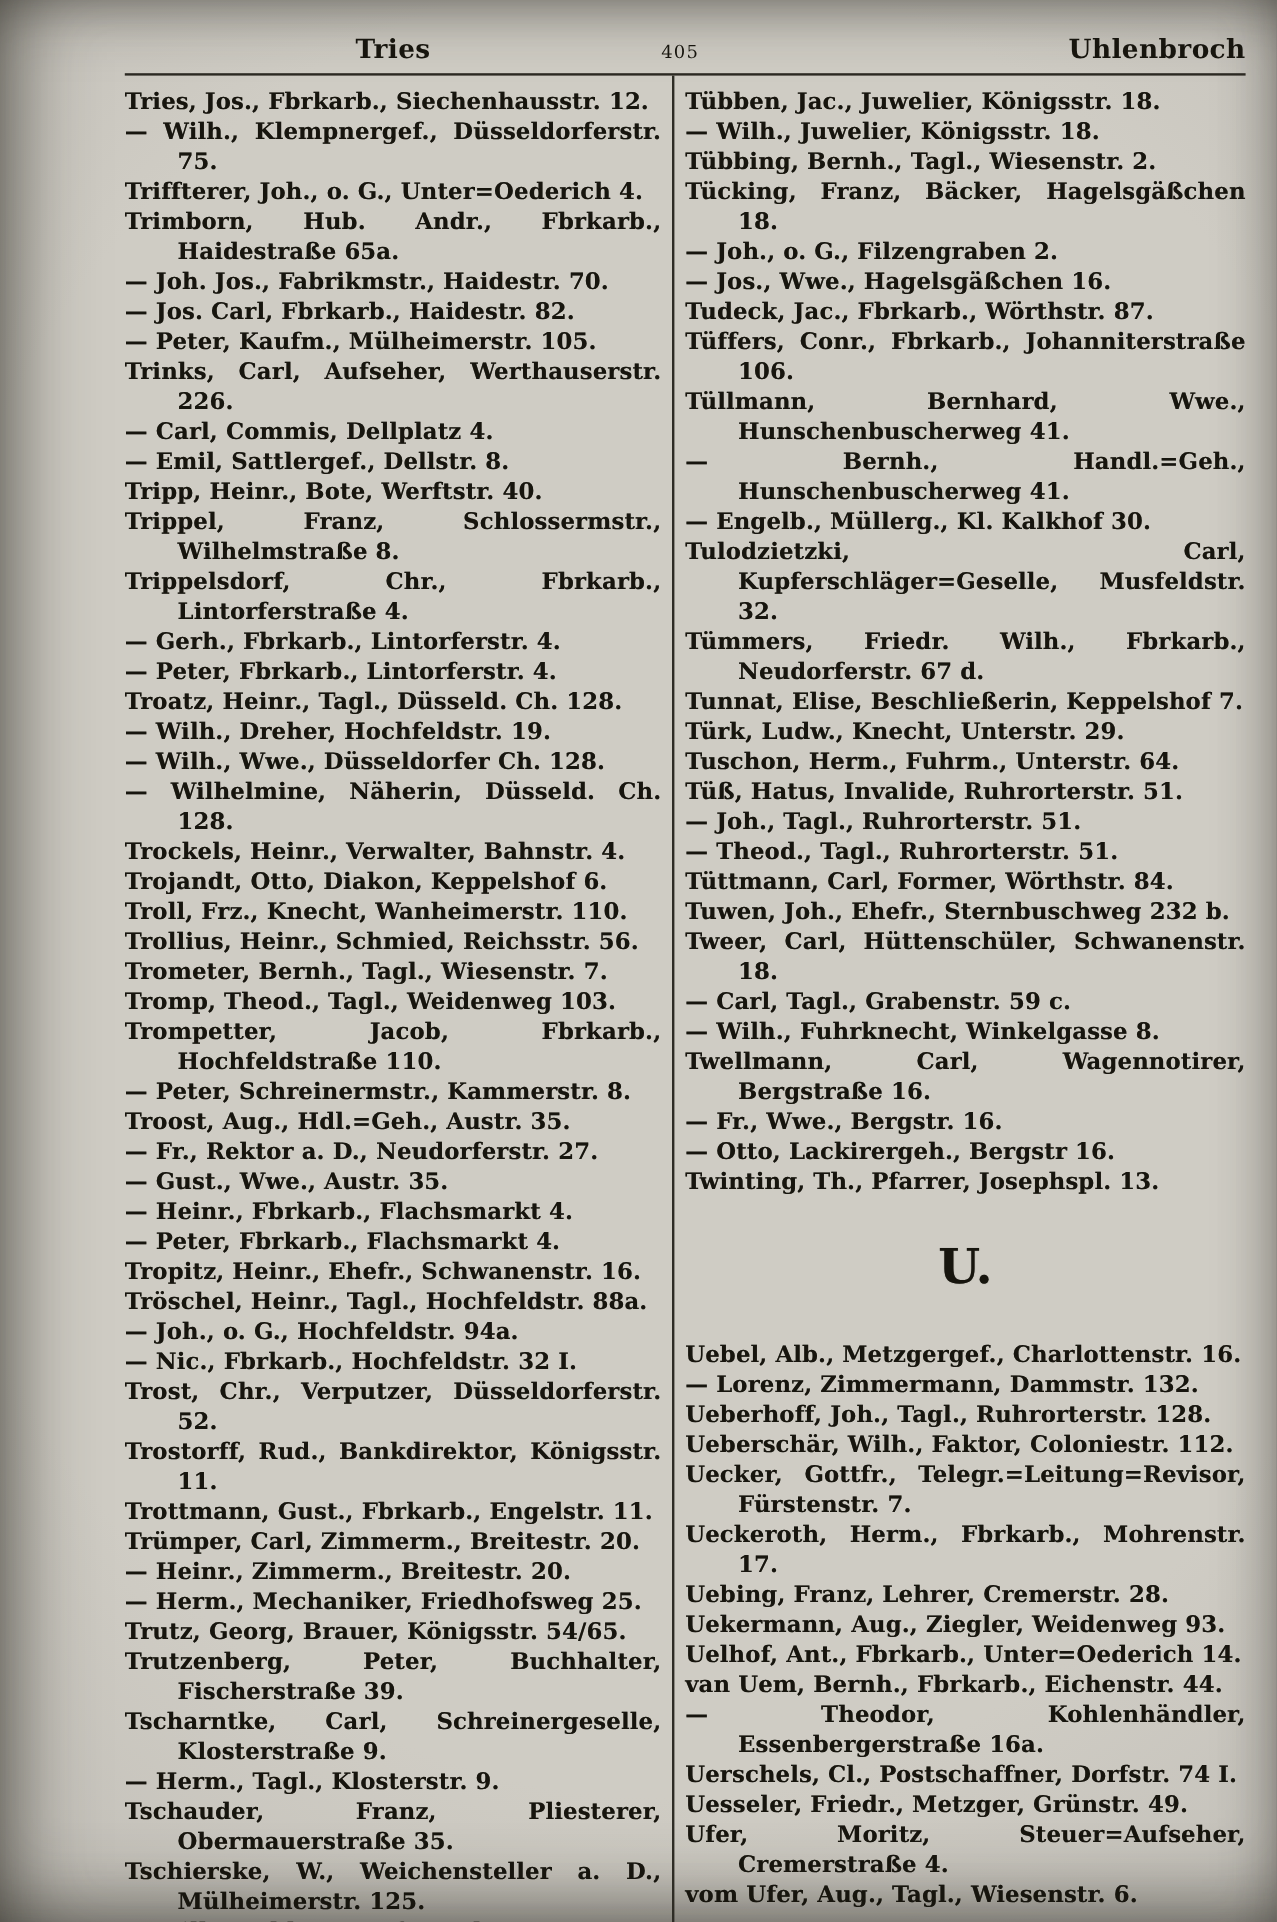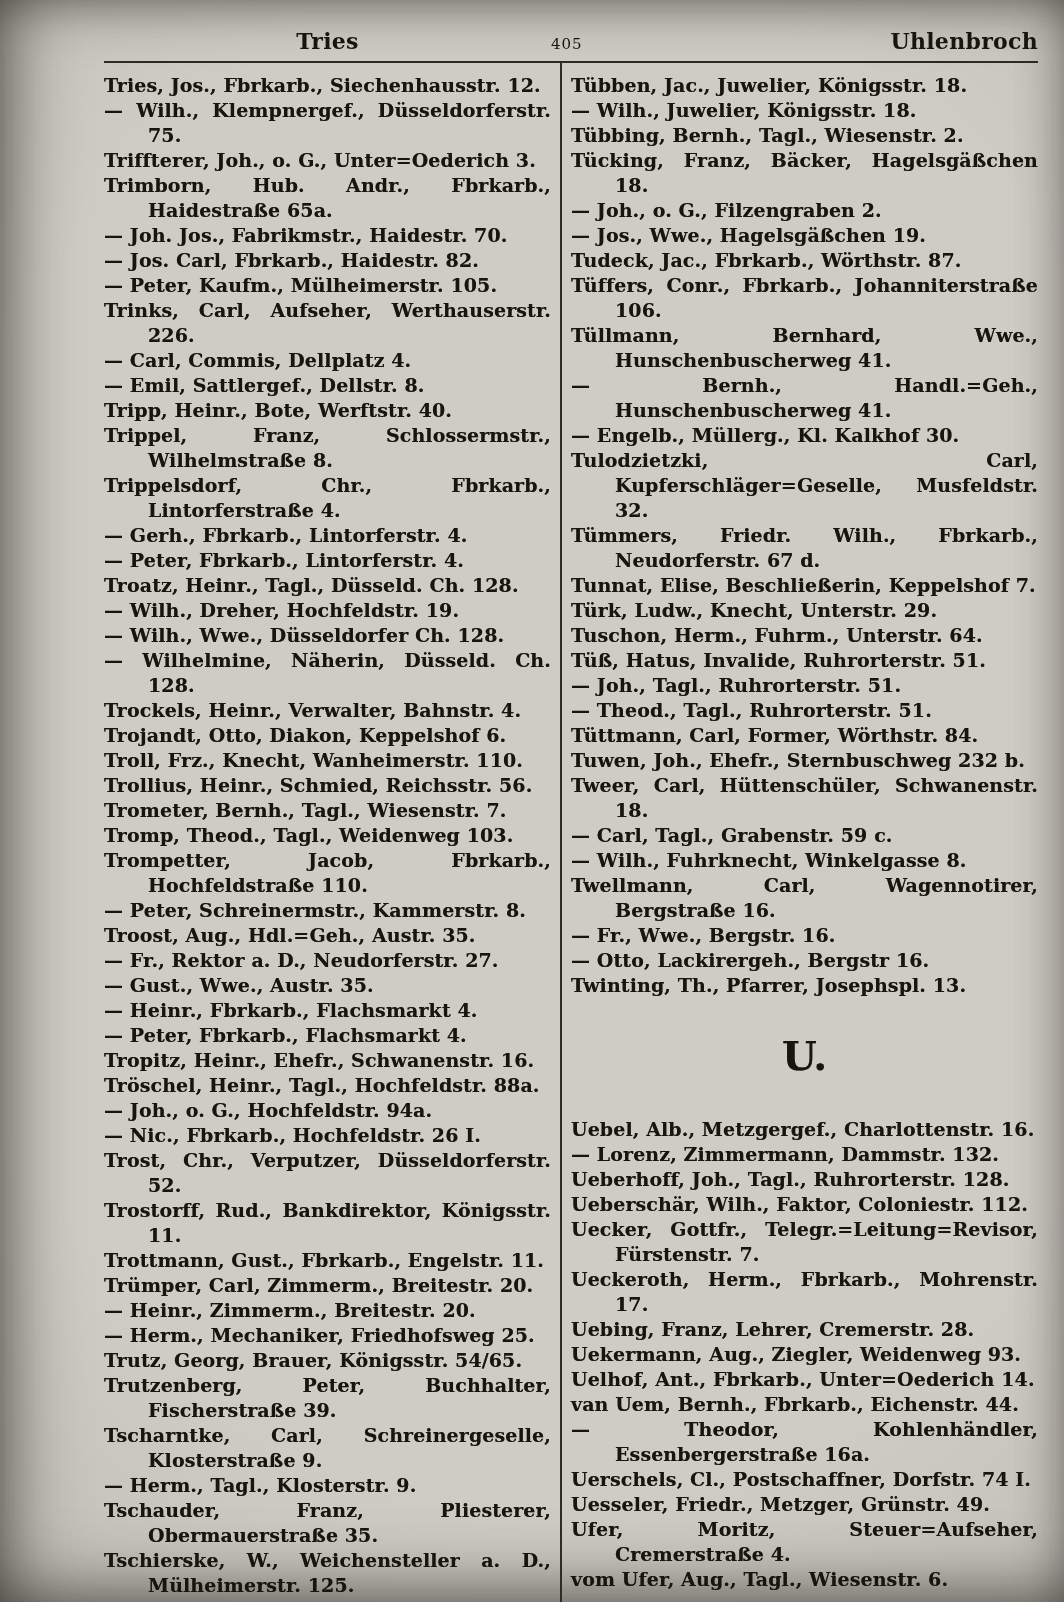--- a/index.html
+++ b/index.html
@@ -76,21 +76,21 @@
       <span class="page-number">405</span>
       <span class="guide guide-right">Uhlenbroch</span>
     </div>
 
     <div class="columns">
 
       <div class="col col-left">
         <div>
             <div class="entry">Tries, Jos., Fbrkarb., Siechenhausstr. 12.</div>
             <div class="entry">— Wilh., Klempnergef., Düsseldorferstr. 75.</div>
-            <div class="entry">Triffterer, Joh., o. G., Unter=Oederich 3.</div>
+            <div class="entry">Triffterer, Joh., o. G., Unter=Oederich 4.</div>
             <div class="entry">Trimborn, Hub. Andr., Fbrkarb., Haidestraße 65a.</div>
             <div class="entry">— Joh. Jos., Fabrikmstr., Haidestr. 70.</div>
             <div class="entry">— Jos. Carl, Fbrkarb., Haidestr. 82.</div>
             <div class="entry">— Peter, Kaufm., Mülheimerstr. 105.</div>
             <div class="entry">Trinks, Carl, Aufseher, Werthauserstr. 226.</div>
             <div class="entry">— Carl, Commis, Dellplatz 4.</div>
             <div class="entry">— Emil, Sattlergef., Dellstr. 8.</div>
             <div class="entry">Tripp, Heinr., Bote, Werftstr. 40.</div>
             <div class="entry">Trippel, Franz, Schlossermstr., Wilhelmstraße 8.</div>
             <div class="entry">Trippelsdorf, Chr., Fbrkarb., Lintorferstraße 4.</div>
@@ -109,21 +109,21 @@
             <div class="entry">Trompetter, Jacob, Fbrkarb., Hochfeldstraße 110.</div>
             <div class="entry">— Peter, Schreinermstr., Kammerstr. 8.</div>
             <div class="entry">Troost, Aug., Hdl.=Geh., Austr. 35.</div>
             <div class="entry">— Fr., Rektor a. D., Neudorferstr. 27.</div>
             <div class="entry">— Gust., Wwe., Austr. 35.</div>
             <div class="entry">— Heinr., Fbrkarb., Flachsmarkt 4.</div>
             <div class="entry">— Peter, Fbrkarb., Flachsmarkt 4.</div>
             <div class="entry">Tropitz, Heinr., Ehefr., Schwanenstr. 16.</div>
             <div class="entry">Tröschel, Heinr., Tagl., Hochfeldstr. 88a.</div>
             <div class="entry">— Joh., o. G., Hochfeldstr. 94a.</div>
-            <div class="entry">— Nic., Fbrkarb., Hochfeldstr. 26 I.</div>
+            <div class="entry">— Nic., Fbrkarb., Hochfeldstr. 32 I.</div>
             <div class="entry">Trost, Chr., Verputzer, Düsseldorferstr. 52.</div>
             <div class="entry">Trostorff, Rud., Bankdirektor, Königsstr. 11.</div>
             <div class="entry">Trottmann, Gust., Fbrkarb., Engelstr. 11.</div>
             <div class="entry">Trümper, Carl, Zimmerm., Breitestr. 20.</div>
             <div class="entry">— Heinr., Zimmerm., Breitestr. 20.</div>
             <div class="entry">— Herm., Mechaniker, Friedhofsweg 25.</div>
             <div class="entry">Trutz, Georg, Brauer, Königsstr. 54/65.</div>
             <div class="entry">Trutzenberg, Peter, Buchhalter, Fischerstraße 39.</div>
             <div class="entry">Tscharntke, Carl, Schreinergeselle, Klosterstraße 9.</div>
             <div class="entry">— Herm., Tagl., Klosterstr. 9.</div>
@@ -136,21 +136,21 @@
 
       <div class="divider"></div>
 
       <div class="col col-right">
         <div>
             <div class="entry">Tübben, Jac., Juwelier, Königsstr. 18.</div>
             <div class="entry">— Wilh., Juwelier, Königsstr. 18.</div>
             <div class="entry">Tübbing, Bernh., Tagl., Wiesenstr. 2.</div>
             <div class="entry">Tücking, Franz, Bäcker, Hagelsgäßchen 18.</div>
             <div class="entry">— Joh., o. G., Filzengraben 2.</div>
-            <div class="entry">— Jos., Wwe., Hagelsgäßchen 19.</div>
+            <div class="entry">— Jos., Wwe., Hagelsgäßchen 16.</div>
             <div class="entry">Tudeck, Jac., Fbrkarb., Wörthstr. 87.</div>
             <div class="entry">Tüffers, Conr., Fbrkarb., Johanniterstraße 106.</div>
             <div class="entry">Tüllmann, Bernhard, Wwe., Hunschenbuscherweg 41.</div>
             <div class="entry">— Bernh., Handl.=Geh., Hunschenbuscherweg 41.</div>
             <div class="entry">— Engelb., Müllerg., Kl. Kalkhof 30.</div>
             <div class="entry">Tulodzietzki, Carl, Kupferschläger=Geselle, Musfeldstr. 32.</div>
             <div class="entry">Tümmers, Friedr. Wilh., Fbrkarb., Neudorferstr. 67 d.</div>
             <div class="entry">Tunnat, Elise, Beschließerin, Keppelshof 7.</div>
             <div class="entry">Türk, Ludw., Knecht, Unterstr. 29.</div>
             <div class="entry">Tuschon, Herm., Fuhrm., Unterstr. 64.</div>

